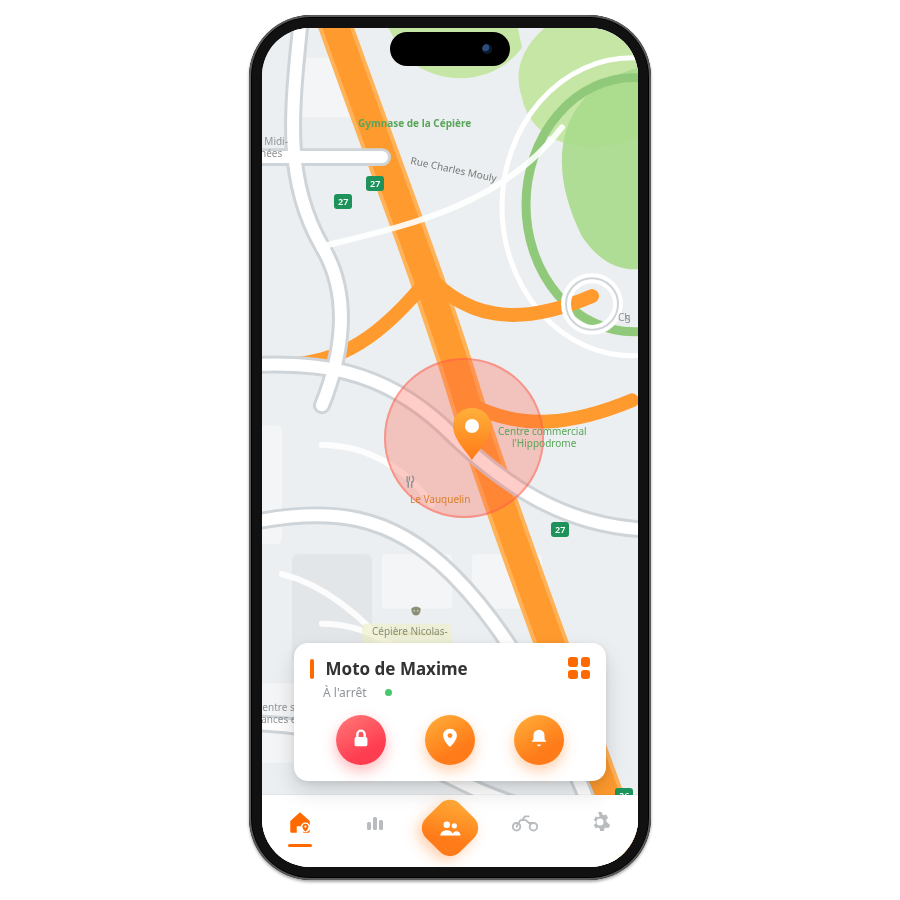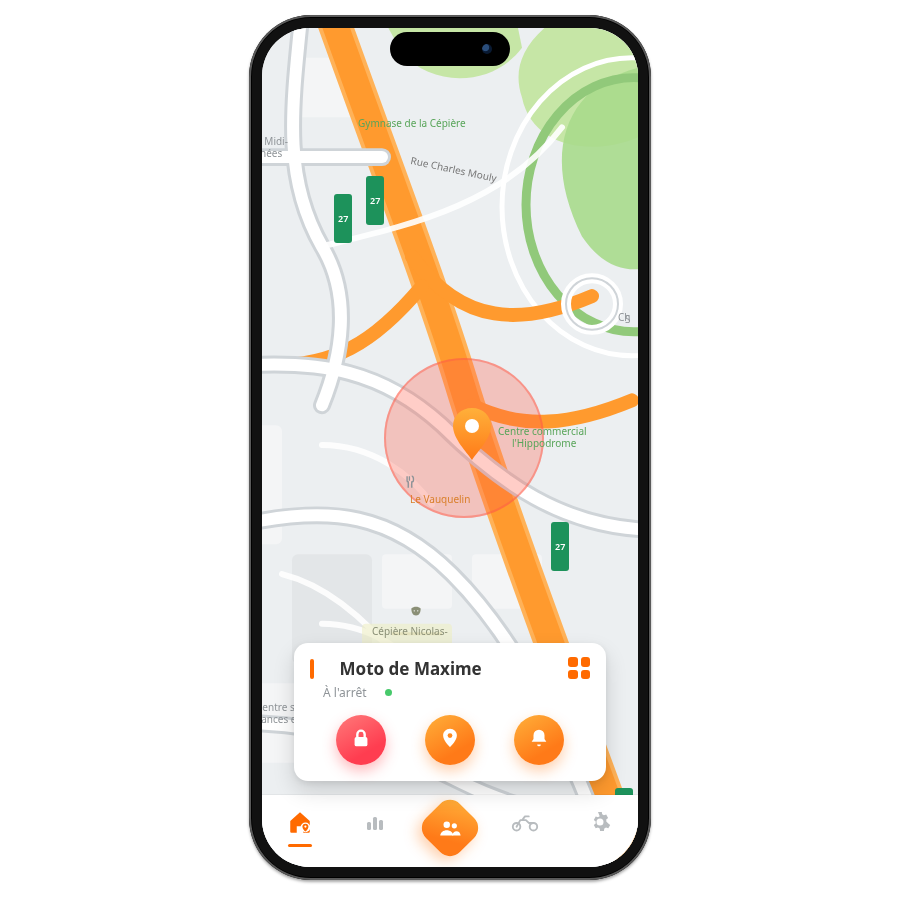--- a/index.html
+++ b/index.html
@@ -58,21 +58,21 @@
   }
 
   
   .map-svg{position:absolute;inset:0;width:100%;height:100%;}
 
   .poi-label{position:absolute;font-size:10px;color:var(--poi);line-height:1.1;text-align:center;white-space:nowrap;z-index:6;}
   .road-label{position:absolute;font-size:10px;color:#777;white-space:nowrap;z-index:6;}
   .road-shield{
     position:absolute;z-index:6;
     background:var(--shield-green);color:#fff;font-size:9px;font-weight:600;
-    padding:18px 4px;border-radius:3px;
+    padding:1px 4px;border-radius:3px;
   }
   .poi-icon{
     position:absolute;z-index:6;
     width:16px;height:16px;display:flex;align-items:center;justify-content:center;
     color:#8d9297;
   }
 
   
   .radius{
     position:absolute; width:160px;height:160px;border-radius:50%;
@@ -89,21 +89,21 @@
   .card{
     position:absolute; left:50%; transform:translateX(-50%);
     bottom:86px; width:312px;
     background:#fff; border-radius:14px;
     box-shadow:0 10px 22px rgba(0,0,0,.14), 0 2px 6px rgba(0,0,0,.08);
     padding:14px 16px 16px 16px;
     z-index:20;
     box-sizing:border-box;
   }
   .card-head{display:flex;align-items:flex-start;justify-content:space-between;}
-  .title-wrap{display:flex;align-items:center;gap:26px;}
+  .title-wrap{display:flex;align-items:center;gap:12px;}
   .title-accent{width:3.5px;height:20px;border-radius:3px;background:var(--orange2);}
   .card-title{font-size:17px;font-weight:700;color:var(--text);}
   .card-status{display:flex;align-items:center;gap:18px;margin:4px 0 14px 13px;font-size:12px;color:var(--muted);}
   .status-dot{width:7px;height:7px;border-radius:50%;background:#47c96b;display:inline-block;}
   .grid-btn{width:22px;height:22px;display:grid;grid-template-columns:1fr 1fr;grid-template-rows:1fr 1fr;gap:3px;}
   .grid-btn span{background:var(--orange2);border-radius:3px;}
   .card-actions{display:flex;justify-content:space-around;align-items:center;padding:0 6px;}
   .round-btn{
     width:50px;height:50px;border-radius:50%;
     display:flex;align-items:center;justify-content:center;
@@ -188,21 +188,21 @@
           <path d="M60,600 C100,600 140,620 170,660"></path>
         </g>
 
         <circle cx="330" cy="278" r="26" fill="none" stroke="#ffffff" stroke-width="10"></circle>
         <circle cx="330" cy="278" r="26" fill="none" stroke="#cfd4d8" stroke-width="2"></circle>
 
         <path d="M130,610 L180,610 M130,640 L180,640" stroke="#d8d2b3" stroke-width="3"></path>
         <rect x="100" y="600" width="90" height="55" rx="4" fill="#efeec4" opacity="0.6"></rect>
       </svg>
 
-      <div class="poi-label" style="left:96px;top:90px;">Gymnase de la Cépière</div>
+      <div class="poi-label" style="left:96px;top:90px;font-weight:bold;">Gymnase de la Cépière</div>
       <div class="poi-label" style="left:236px;top:398px;text-align:left;">Centre commercial</div>
       <div class="poi-label" style="left:250px;top:410px;text-align:right;">l'Hippodrome</div>
       <div class="poi-label" style="left:148px;top:466px;color:#d97f2a;">Le Vauquelin</div>
       <div class="poi-label" style="left:110px;top:598px;color:#8a8f76;">Cépière Nicolas-</div>
       <div class="poi-label" style="left:-6px;top:674px;text-align:left;color:#8f9498;">Centre s</div>
       <div class="poi-label" style="left:-6px;top:686px;text-align:left;color:#8f9498;">liances et</div>
       <div class="poi-label" style="left:-6px;top:108px;text-align:left;color:#8f9498;">3 Midi-</div>
       <div class="poi-label" style="left:-2px;top:120px;text-align:center;color:#8f9498;">nées</div>
       <div class="poi-label" style="left:363px;top:286px;color:#8f9498;">S</div>
       <div class="poi-label" style="left:356px;top:284px;color:#8f9498;">Ch</div>

